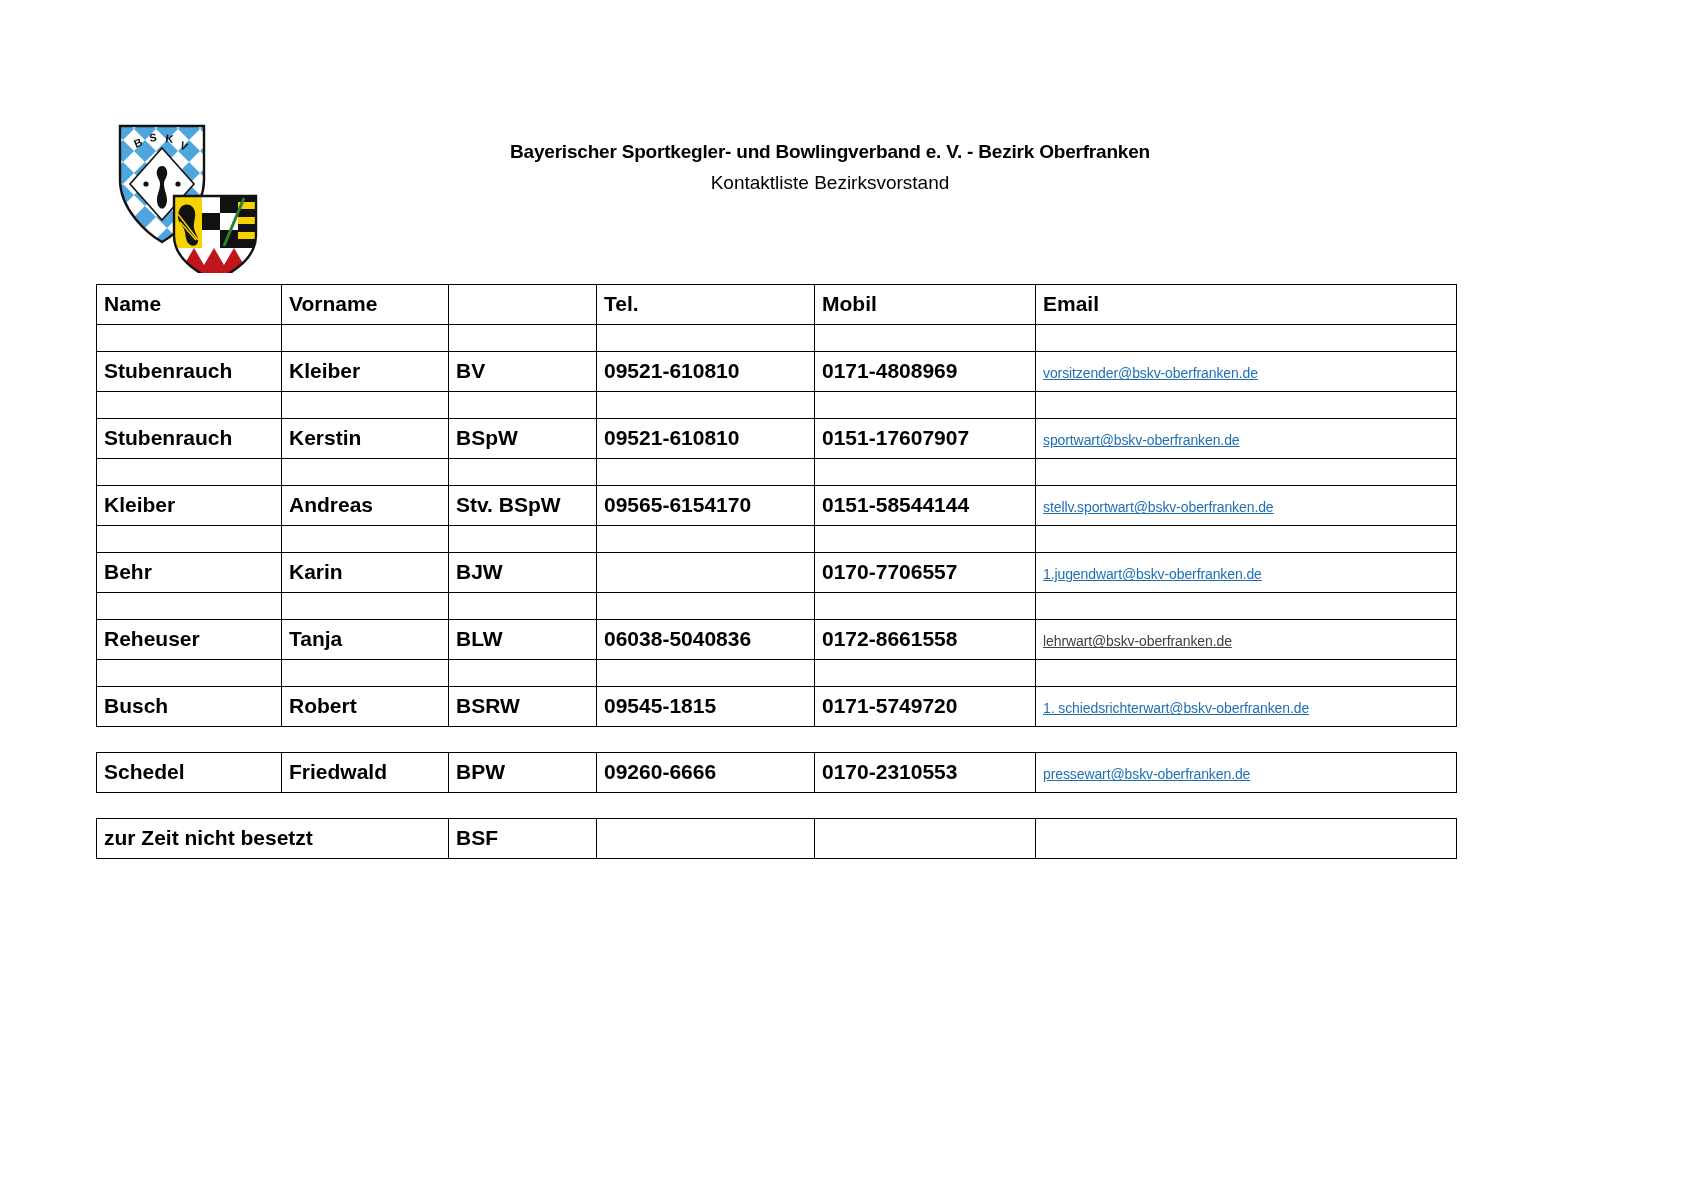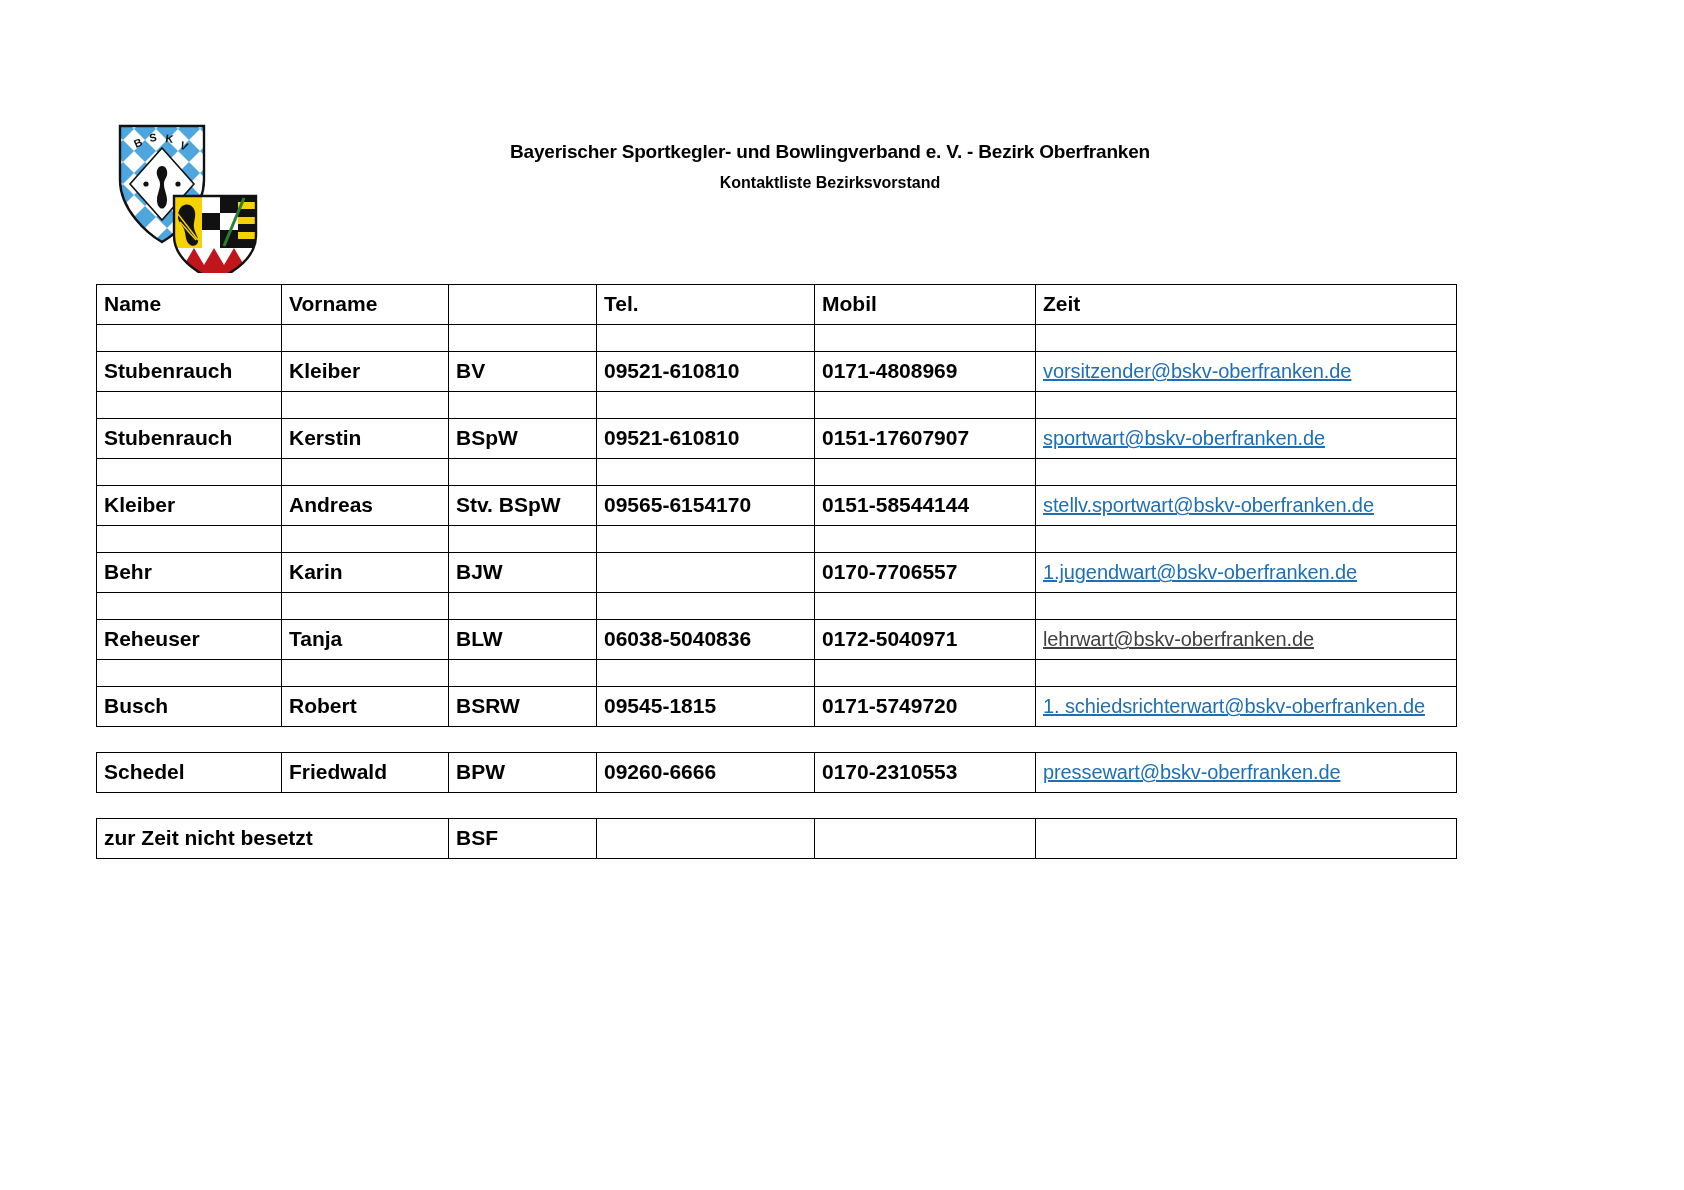--- a/index.html
+++ b/index.html
@@ -40,22 +40,22 @@
     text-align: center;
   }
   .title-line {
     font-size: 19px;
     font-weight: bold;
     letter-spacing: -0.2px;
     line-height: 31px;
     white-space: nowrap;
   }
   .subtitle-line {
-    font-size: 16px;
-    font-weight: bold;
+    font-size: 19px;
+    font-weight: normal;
     line-height: 31px;
     white-space: nowrap;
   }
 
   
   .sheet {
     position: absolute;
     left: 96px;
     top: 284px;
     width: 1360px;
@@ -89,21 +89,21 @@
   col.c-func  { width: 148px; }
   col.c-tel   { width: 218px; }
   col.c-mobil { width: 221px; }
   col.c-mail  { width: 421px; }
 
   
   td.email-cell {
     padding-left: 9px;
   }
   .maillink {
-    font-size: 20px;
+    font-size: 14px;
     font-weight: normal;
     text-decoration: underline;
     letter-spacing: -0.1px;
     display: inline-block;
   }
   .maillink.blue { color: #1f6fb5; }
   .maillink.gray { color: #404040; }
 
   
   .logo svg { display: block; }
@@ -199,21 +199,21 @@
         <col class="c-mobil">
         <col class="c-mail">
     </colgroup>
     <tbody>
       <tr class="head-row">
         <td>Name</td>
         <td>Vorname</td>
         <td></td>
         <td>Tel.</td>
         <td>Mobil</td>
-        <td>Zeit</td>
+        <td>Email</td>
       </tr>
 
       <tr class="spacer-row">
         <td></td>
           <td></td>
           <td></td>
         <td></td>
           <td></td>
           <td></td>
       </tr>
@@ -288,21 +288,21 @@
         <td></td>
           <td></td>
           <td></td>
       </tr>
 
       <tr class="data-row">
         <td>Reheuser</td>
         <td>Tanja</td>
         <td>BLW</td>
         <td>06038-5040836</td>
-        <td>0172-5040971</td>
+        <td>0172-8661558</td>
         <td class="email-cell"><span class="maillink gray">lehrwart@bskv-oberfranken.de</span></td>
       </tr>
 
       <tr class="spacer-row">
         <td></td>
           <td></td>
           <td></td>
         <td></td>
           <td></td>
           <td></td>

